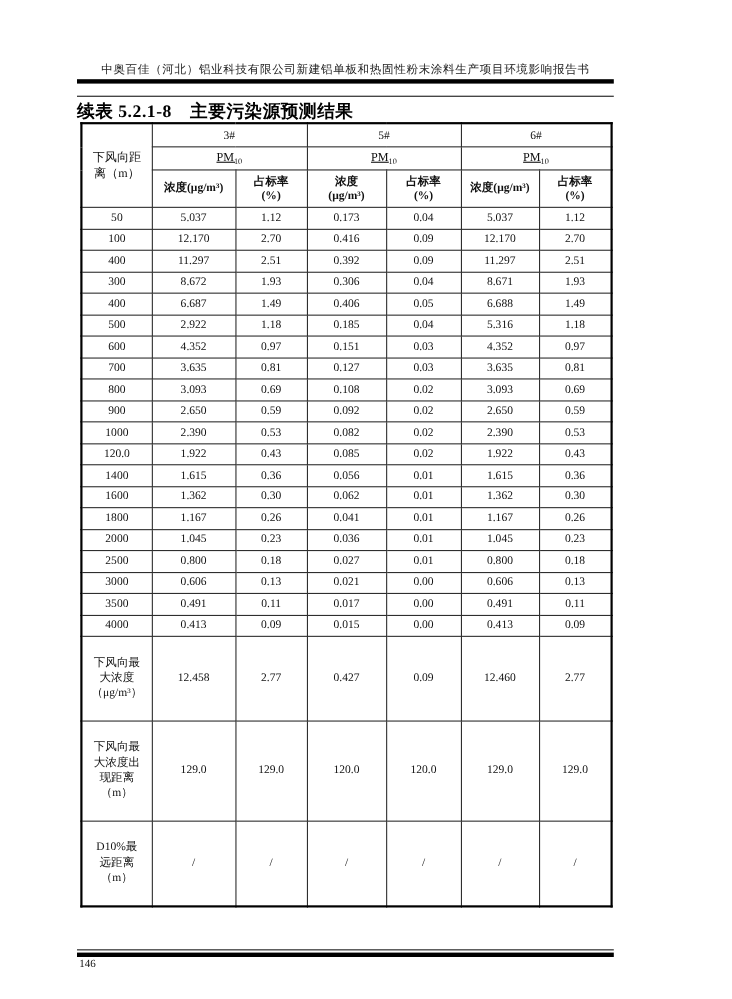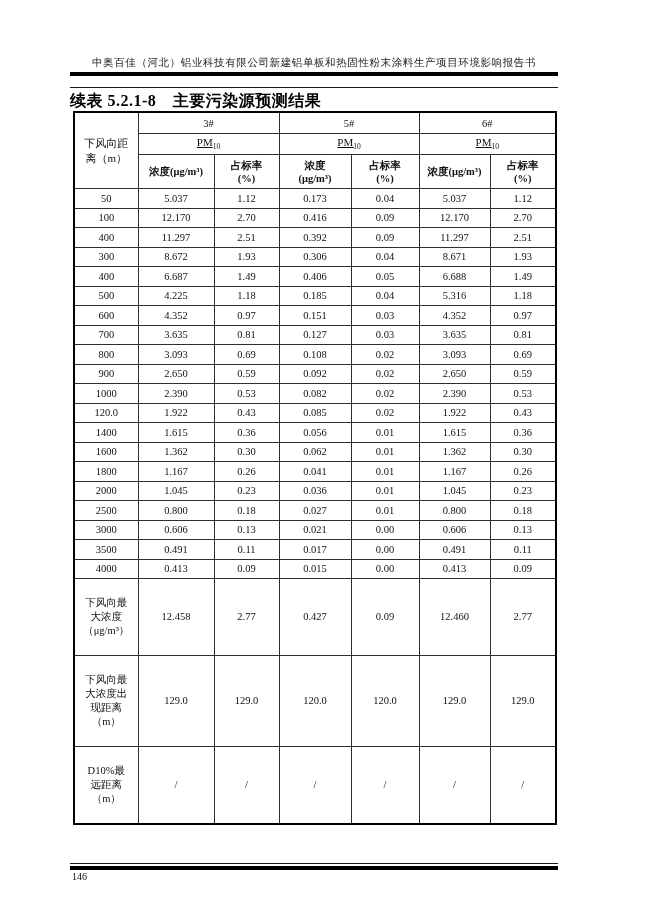--- a/index.html
+++ b/index.html
@@ -171,21 +171,21 @@
           <td>400</td>
           <td>6.687</td>
           <td>1.49</td>
           <td>0.406</td>
           <td>0.05</td>
           <td>6.688</td>
           <td>1.49</td>
         </tr>
         <tr class="data-row">
           <td>500</td>
-          <td>4.225</td>
+          <td>2.922</td>
           <td>1.18</td>
           <td>0.185</td>
           <td>0.04</td>
           <td>5.316</td>
           <td>1.18</td>
         </tr>
         <tr class="data-row">
           <td>600</td>
           <td>4.352</td>
           <td>0.97</td>

